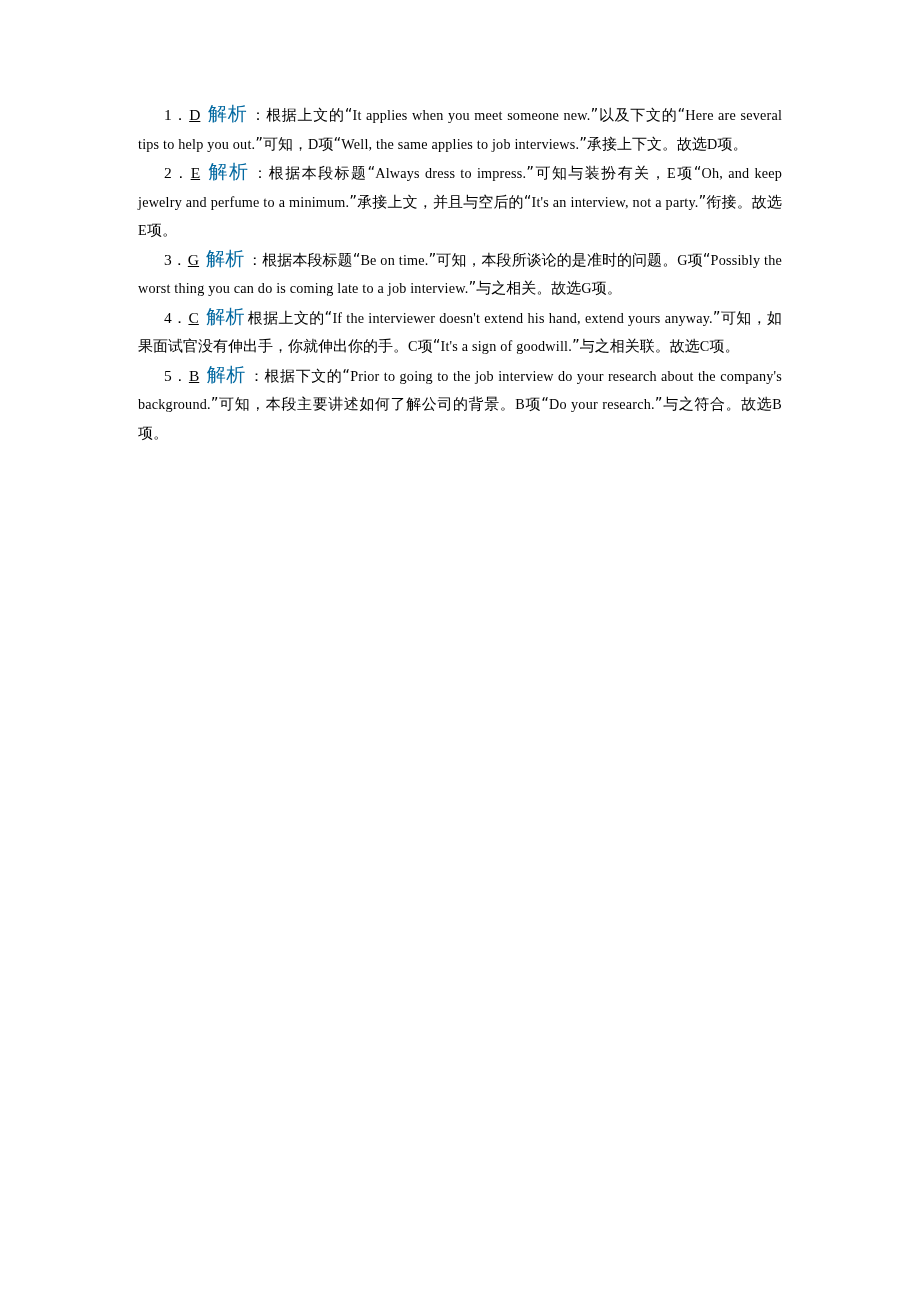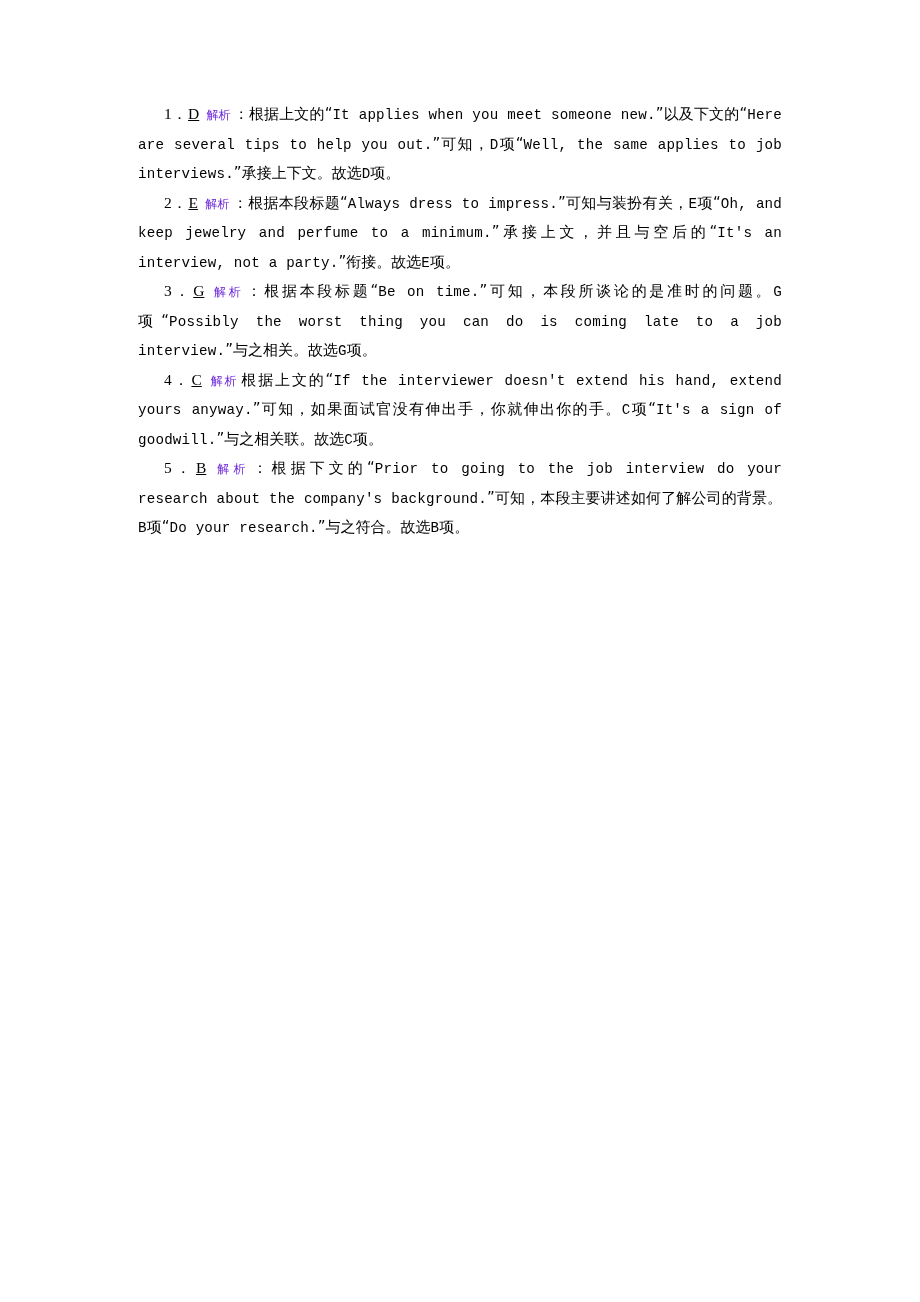--- a/index.html
+++ b/index.html
@@ -38,31 +38,31 @@
   }
   .num {
     font-family: "Liberation Serif", serif;
   }
   .choice {
     font-family: "Liberation Serif", serif;
     text-decoration: underline;
     padding: 0 1px;
   }
   .jiexi {
-    color: #6d28d9;
+    color: #0369a1;
     font-family: "DejaVu Sans", sans-serif;
-    font-size: 12px;
+    font-size: 19px;
     padding: 0 3px 0 6px;
   }
   .cn {
     font-family: "DejaVu Sans", sans-serif;
     font-size: 15px;
   }
   .en {
-    font-family: Liberation Mono, monospace;
+    font-family: Liberation Serif, serif;
     font-size: 14.2px;
     letter-spacing: 0.2px;
   }
 </style>
 </head>
 <body>
 
 <div class="page">
   <div class="content" id="answer-list">
       <p class="answer-item"><span class="num">1</span><span class="cn">．</span><span class="choice">D</span><span class="jiexi">解析</span><span class="cn">：</span><span class="cn">根据上文的</span><span class="cn">“</span><span class="en">It applies when you meet someone new.</span><span class="cn">”以及下文的</span><span class="cn">“</span><span class="en">Here are several tips to help you out.</span><span class="cn">”可知，</span><span class="en">D</span><span class="cn">项</span><span class="cn">“</span><span class="en">Well, the same applies to job interviews.</span><span class="cn">”承接上下文。故选</span><span class="en">D</span><span class="cn">项。</span></p>

